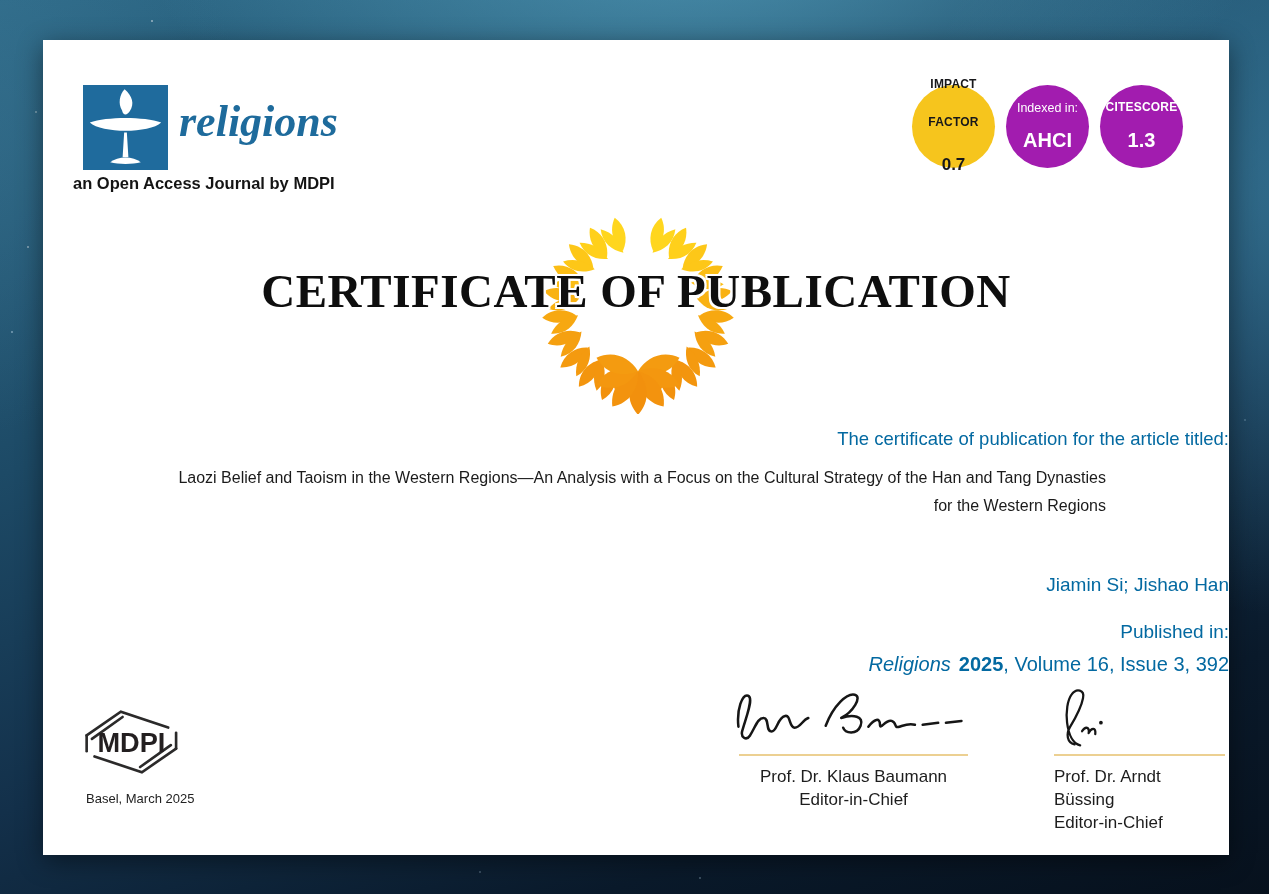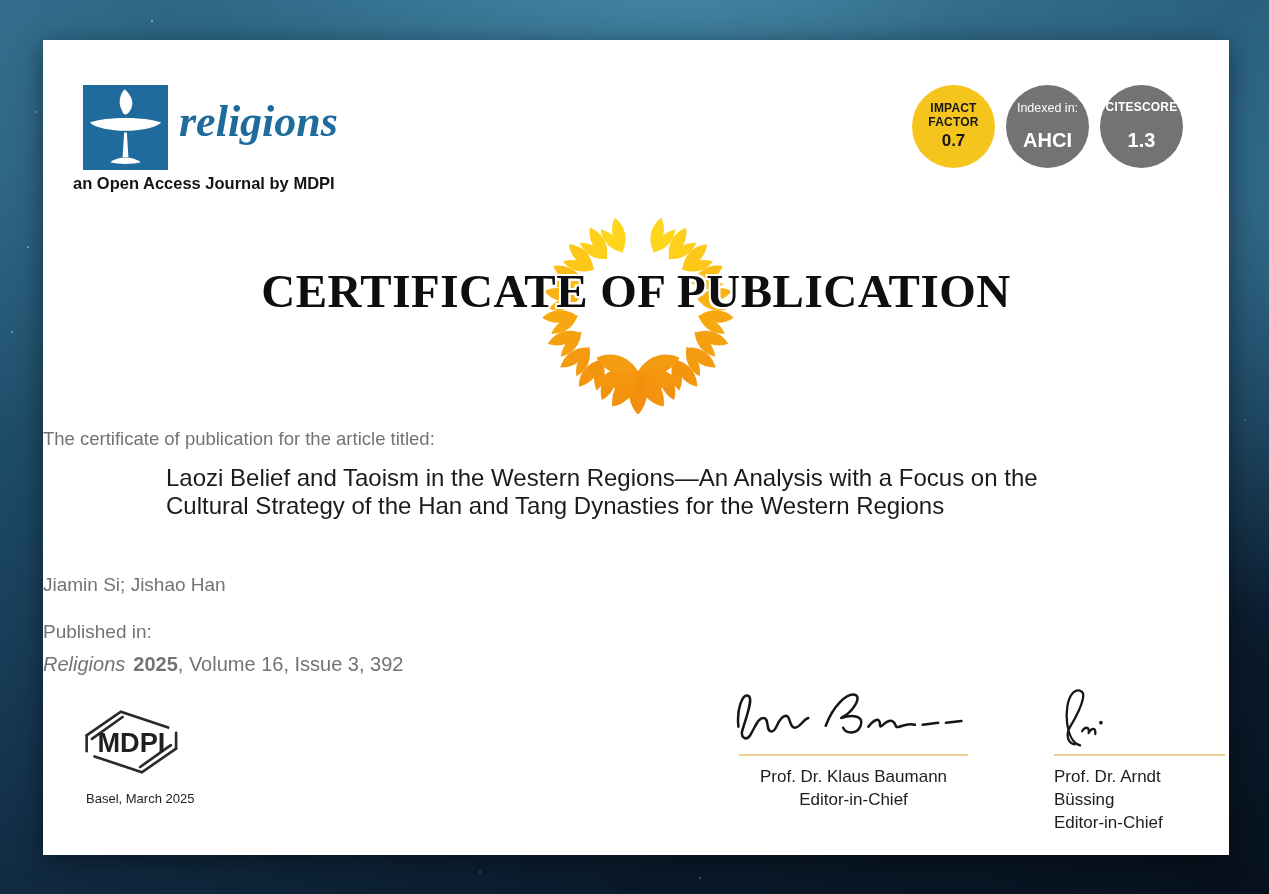--- a/index.html
+++ b/index.html
@@ -34,45 +34,45 @@
   .journal-name{
     left:136px; top:60px; font-family:"Liberation Serif", serif;
     font-style:italic; font-weight:bold; font-size:44px; color:#1e6b9c; line-height:1.0;
   }
   .tagline{ left:30px; top:134px; font-size:16.5px; font-weight:bold; color:#141414; }
 
   
   .badge{ top:45px; width:83px; height:83px; border-radius:50%;
           display:flex; flex-direction:column; align-items:center; justify-content:center;
           text-align:center; line-height:1.15; }
-  .badge.yellow{ background:#f6c51d; color:#17171a; }
-  .badge.blue{ background:#737373; color:#ffffff; }
+  .badge.yellow{ background:#f6c51d; color:#17171a;gap:24px; }
+  .badge.blue{ background:#a21caf; color:#ffffff; }
   .b-impact{ left:869px; }
   .b-indexed{ left:963px; }
   .b-cite{ left:1057px; }
   .badge .small{ font-size:12px; font-weight:bold; letter-spacing:.2px; }
   .badge .small-n{ font-size:12.5px; font-weight:normal; }
   .badge .val-lg{ font-size:20px; font-weight:bold; margin-top:14px; }
   .badge .val-md{ font-size:17px; font-weight:bold; margin-top:1px; }
 
   
   .wreath{ left:498px; top:170px; width:194px; height:204px; }
   .main-title{
     left:0; width:100%; top:224px; text-align:center;
     font-family:"Liberation Serif", serif; font-weight:bold; font-size:47px;
     letter-spacing:.5px; color:#0e0e0e;
     text-shadow:2px 0 0 #fff,-2px 0 0 #fff,0 2px 0 #fff,0 -2px 0 #fff,
                 2px 2px 0 #fff,-2px 2px 0 #fff,2px -2px 0 #fff,-2px -2px 0 #fff;
   }
 
   
-  .cline{ left:0; width:100%; text-align:left; color:#737373; }
+  .cline{ left:0; width:100%; text-align:right; color:#0369a1; }
   .intro{ top:388px; font-size:18.5px; }
-  .article-title{ left:123px; width:940px; top:424px; text-align:left;
-                  font-size:24px; line-height:28px; color:#1b1b1b; }
+  .article-title{ left:123px; width:940px; top:424px; text-align:right;
+                  font-size:16px; line-height:28px; color:#1b1b1b; }
   .authored-label{ top:500px; font-size:19px; }
   .authors{ top:534px; font-size:19px; }
   .published-label{ top:581px; font-size:19px; }
   .publication{ top:613px; font-size:20px; }
   .pub-journal{ font-style:italic; }
   .pub-year{ font-weight:bold; margin-left:8px; }
 
   
   .mdpi-logo{ left:34px; top:660px; width:114px; height:84px; }
   .place-date{ left:43px; top:751px; font-size:13px; color:#222; }

